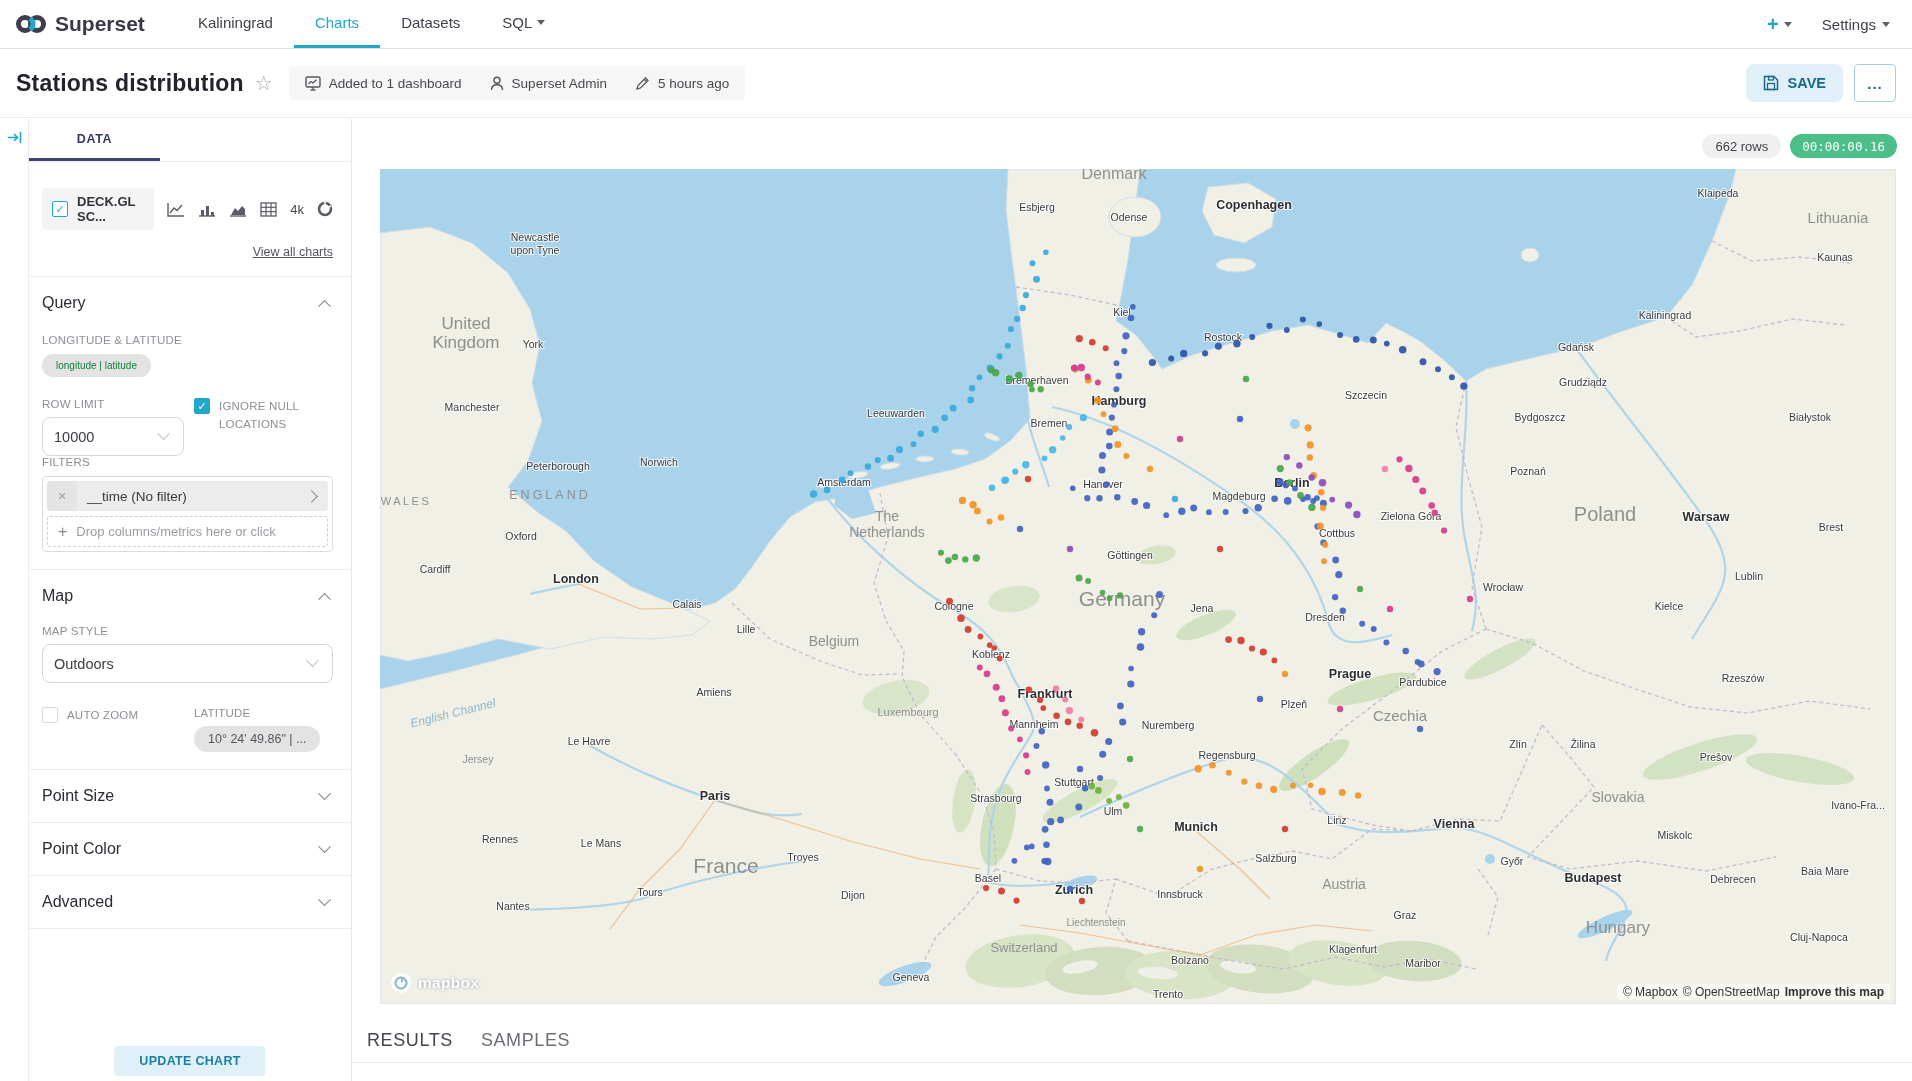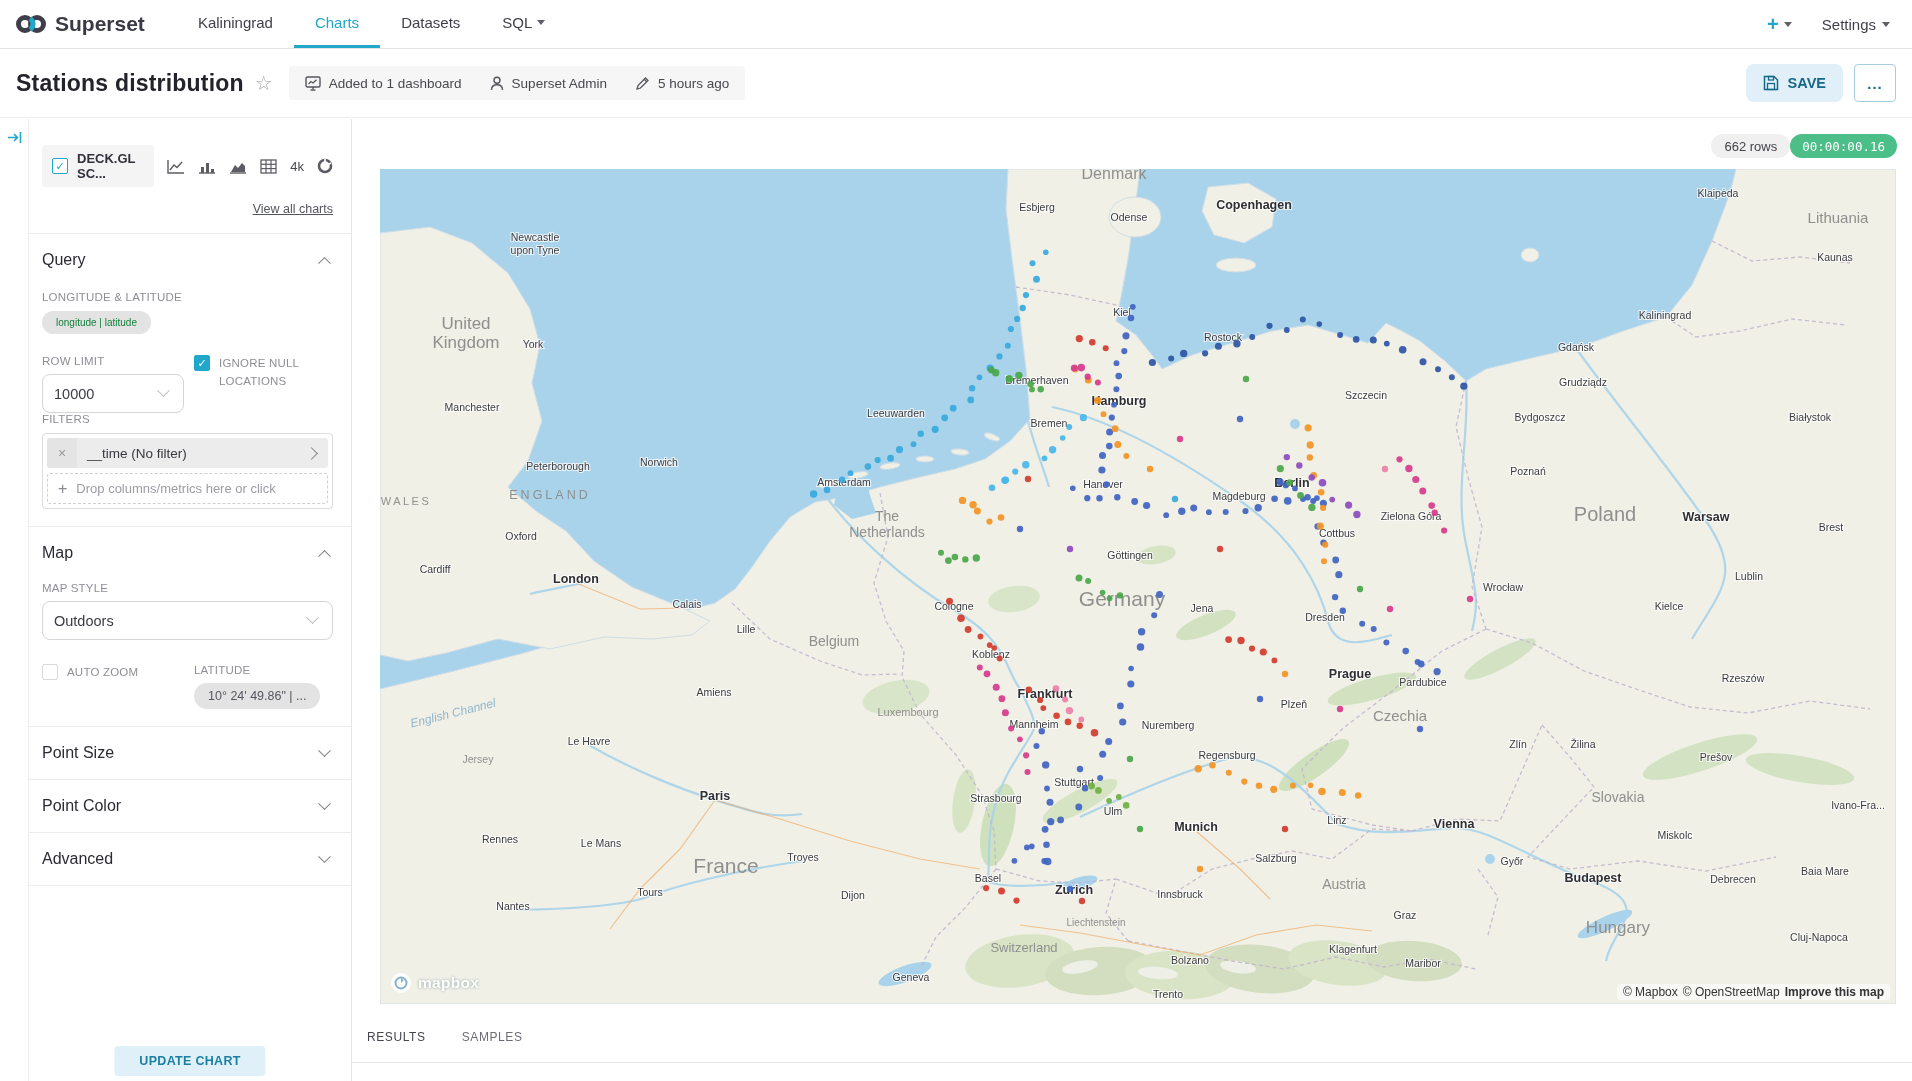--- a/index.html
+++ b/index.html
@@ -58,34 +58,34 @@
   .cb-lbl{font-size:11.5px;color:#8e8e96;line-height:1.55;letter-spacing:.2px;max-width:100px}
   .filter-box{border:1px solid #dcdcdc;border-radius:4px;padding:4px;margin-top:8px}
   .filter-row{background:#ececec;border-radius:3px;height:30px;display:flex;align-items:center;font-size:13.5px;color:#38383f;cursor:pointer}
   .x-zone{width:30px;display:flex;align-items:center;justify-content:center;color:#9a9a9a;font-size:14px;align-self:stretch;background:#e4e4e4;border-radius:3px 0 0 3px;margin-right:10px}
   .filter-row .chev{margin-left:auto;margin-right:12px}
   .drop-row{margin-top:5px;border:1px dashed #cfcfcf;border-radius:3px;height:29px;display:flex;align-items:center;gap:9px;padding:0 10px;color:#9c9ca2;font-size:13px;cursor:pointer}
   .drop-row .plus{color:#8a8a90;font-size:16px}
   .update-btn{position:absolute;bottom:5px;left:50%;transform:translateX(-50%);background:#dff0f9;color:#1b7fa2;font-weight:700;font-size:12.5px;letter-spacing:.3px;height:30px;padding:0 25px;border-radius:4px;display:flex;align-items:center;cursor:pointer;border:none;white-space:nowrap}
   
   .content{flex:1;position:relative}
-  .badges{position:absolute;top:15px;right:15px;display:flex;}
+  .badges{position:absolute;top:15px;right:15px;display:flex;gap:9px}
   .rows-badge{background:#f0f0f0;border-radius:12px;height:24px;padding:0 13px;font-size:13px;color:#42424a;display:flex;align-items:center}
   .timer-badge{background:#4cbe87;border-radius:12px;height:24px;padding:0 12px;font-size:12.5px;color:#fff;font-family:"DejaVu Sans Mono",monospace;display:flex;align-items:center}
   .map-wrap{position:absolute;left:28px;top:50px;width:1516px;height:835px;overflow:hidden}
   .map-wrap svg.geo{position:absolute;inset:0}
   .country-label{fill:#8f8f8f;text-anchor:middle;font-family:"Liberation Sans","DejaVu Sans",sans-serif}
   .city-label{fill:#3a3a3e;text-anchor:middle;font-size:10.5px;paint-order:stroke;stroke:#ffffff;stroke-width:2.2px;stroke-opacity:.75;font-family:"Liberation Sans","DejaVu Sans",sans-serif}
   .city-label.big{font-size:12.5px;font-weight:bold;fill:#2e2e33}
   .sea-label{fill:#8fb6cd;font-style:italic;font-size:12px;text-anchor:middle}
   .mb-logo{position:absolute;left:10px;bottom:10px;display:flex;align-items:center;gap:6px;opacity:.95}
   .mb-logo .word{color:#fff;font-weight:700;font-size:15.5px;letter-spacing:.3px;text-shadow:0 0 3px rgba(60,90,110,.55)}
   .attrib{position:absolute;right:6px;bottom:4px;font-size:12px;color:#333;background:rgba(255,255,255,.55);padding:1px 6px;border-radius:3px;display:flex;gap:5px}
   .attrib .bold{font-weight:700}
-  .res-tabs{position:absolute;left:15px;top:911px;display:flex;gap:36px;font-size:12px;letter-spacing:.6px}
+  .res-tabs{position:absolute;left:15px;top:911px;display:flex;gap:28px;font-size:18px;letter-spacing:.6px}
   .res-tab{cursor:pointer;color:#45454d}
   .res-tab.dim{color:#6d6d75}
   .tabs-divider{position:absolute;left:0;right:0;top:943px;height:1px;background:#e8e8e8}
 </style>
 </head>
 <body>
 
 <header class="navbar">
   <div class="brand">
     <svg width="30" height="22" viewBox="0 0 30 22">
@@ -157,20 +157,23 @@
 </div>
 
 <div class="main">
   <div class="strip">
     <svg width="17" height="17" viewBox="0 0 17 17">
       <path d="M2 8.5 H11 M8 5 l3.5 3.5 L8 12 M14.5 3 V14" fill="none" stroke="#20a7c9" stroke-width="1.6"></path>
     </svg>
   </div>
 
   <aside class="panel">
+    <div class="tabbar">
+      <div class="tab-data">DATA</div>
+    </div>
     <div class="pbody">
       <div class="viz-row">
         <span class="viz-chip">
           <span class="cb outline">✓</span>
           <span>DECK.GL SC...</span>
         </span>
         <span class="viz-icons">
           <svg width="18" height="15" viewBox="0 0 18 15">
             <polyline points="1,1 1,14 17,14" fill="none" stroke="#5c5c64" stroke-width="1.4"></polyline>
             <polyline points="3,11 7,6 10,8.5 15,3" fill="none" stroke="#5c5c64" stroke-width="1.4"></polyline>

